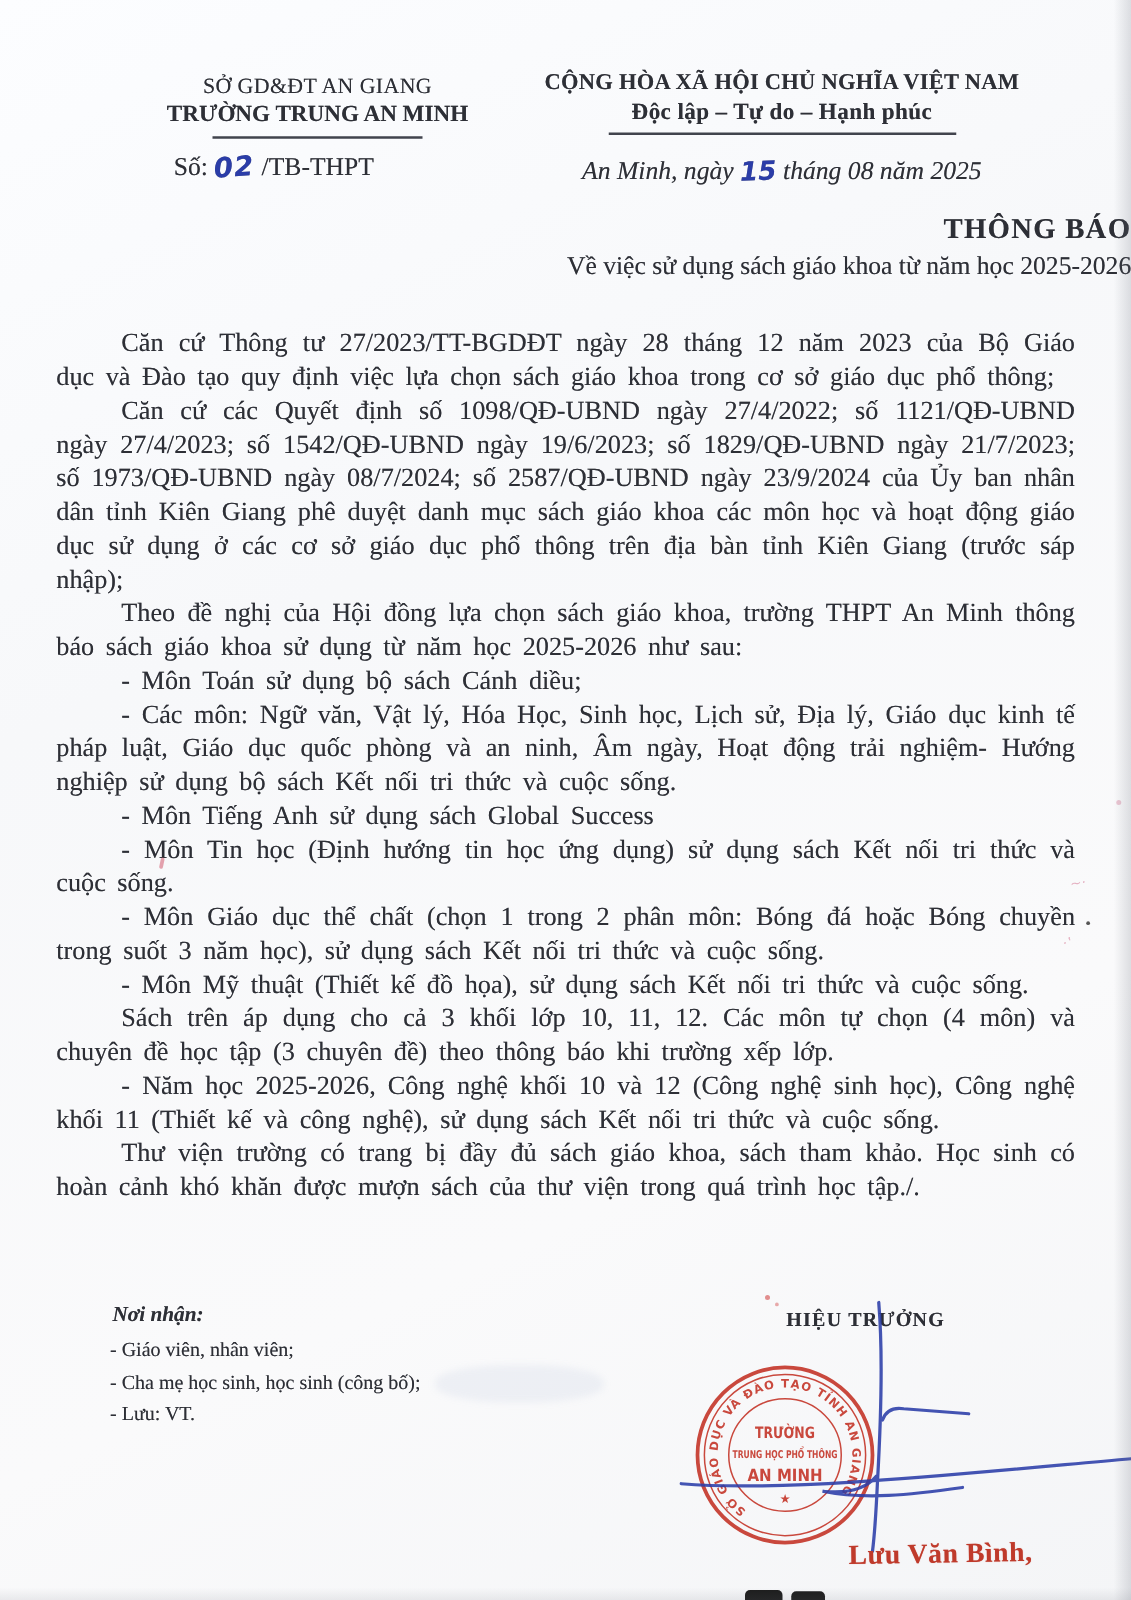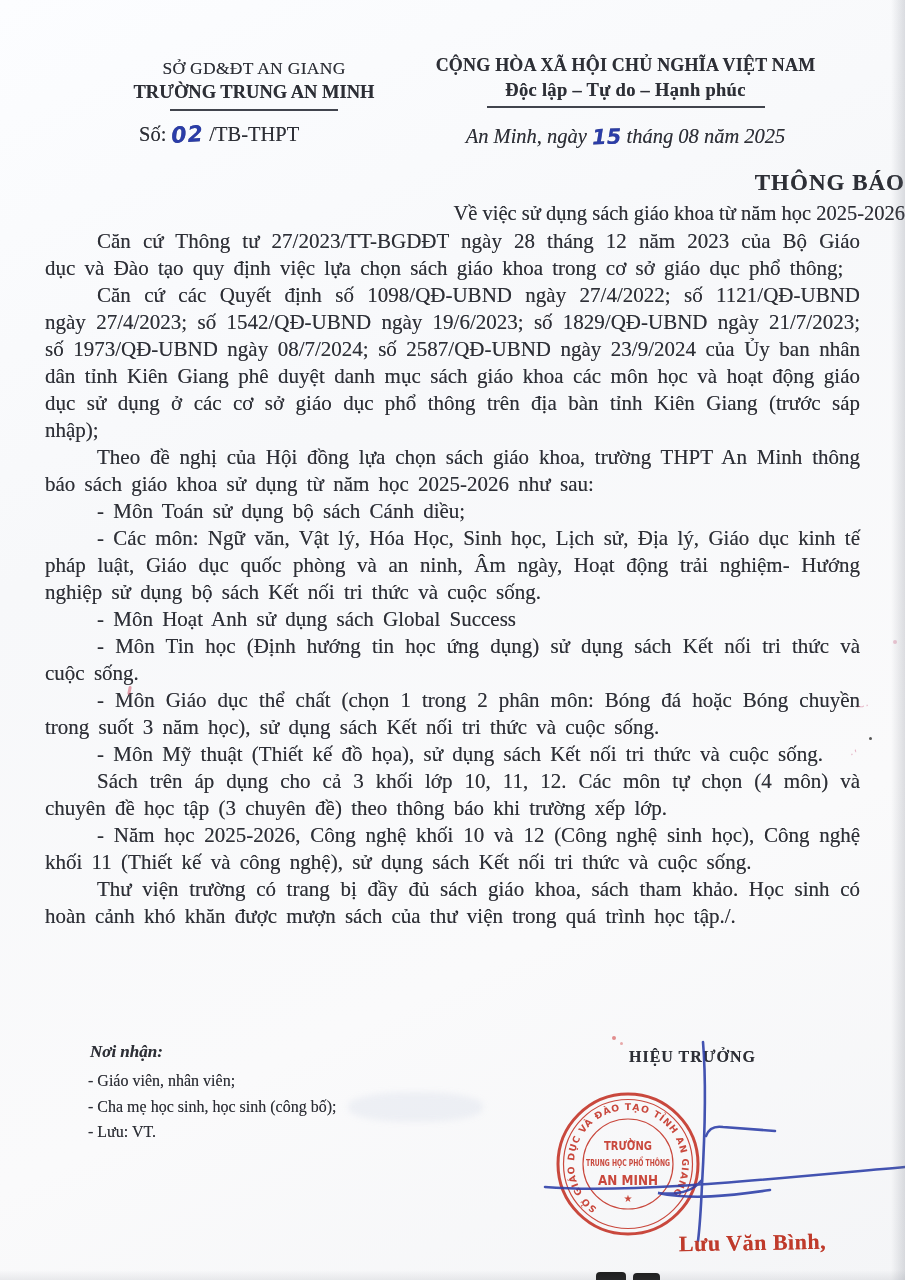--- a/index.html
+++ b/index.html
@@ -36,21 +36,21 @@
   .hand{font-family:"DejaVu Sans",sans-serif;font-style:italic;font-weight:bold;
     color:#2b3da8;display:inline-block;}
   .hand.num{font-size:22px;transform:rotate(-4deg) translateY(1px);letter-spacing:1px;}
   .hand.day{font-size:21px;transform:rotate(-2deg) translateY(1px);}
   
   .title{position:absolute;left:0;top:170px;width:905px;text-align:right;
     font-size:23px;font-weight:bold;letter-spacing:1px;}
   .subtitle{position:absolute;left:0;top:202px;width:905px;text-align:right;
     font-size:20.5px;font-weight:normal;}
   
-  .body-text{position:absolute;left:45px;top:228px;width:815px;
+  .body-text{position:absolute;left:45px;top:261px;width:815px;
     font-size:21px;line-height:27px;text-align:justify;word-spacing:4px;}
   .body-text p{margin:0;text-indent:52px;}
   
   .recipients-label{position:absolute;left:90px;top:1042px;
     font-size:17px;font-weight:bold;font-style:italic;}
   .recipients{position:absolute;left:88px;top:1068px;font-size:16px;line-height:25.5px;}
   .recipients div{white-space:nowrap;}
   .signer-title{position:absolute;left:540px;top:1048px;width:305px;text-align:center;
     font-size:16px;font-weight:bold;letter-spacing:1px;}
   .signer-name{position:absolute;left:660px;top:1230px;width:185px;text-align:center;
@@ -96,21 +96,21 @@
 
   <div class="title softink">THÔNG BÁO</div>
   <div class="subtitle softink">Về việc sử dụng sách giáo khoa từ năm học 2025-2026</div>
 
   <div class="body-text softink">
     <p>Căn cứ Thông tư 27/2023/TT-BGDĐT ngày 28 tháng 12 năm 2023 của Bộ Giáo dục và Đào tạo quy định việc lựa chọn sách giáo khoa trong cơ sở giáo dục phổ thông;</p>
     <p>Căn cứ các Quyết định số 1098/QĐ-UBND ngày 27/4/2022; số 1121/QĐ-UBND ngày 27/4/2023; số 1542/QĐ-UBND ngày 19/6/2023; số 1829/QĐ-UBND ngày 21/7/2023; số 1973/QĐ-UBND ngày 08/7/2024; số 2587/QĐ-UBND ngày 23/9/2024 của Ủy ban nhân dân tỉnh Kiên Giang phê duyệt danh mục sách giáo khoa các môn học và hoạt động giáo dục sử dụng ở các cơ sở giáo dục phổ thông trên địa bàn tỉnh Kiên Giang (trước sáp nhập);</p>
     <p>Theo đề nghị của Hội đồng lựa chọn sách giáo khoa, trường THPT An Minh thông báo sách giáo khoa sử dụng từ năm học 2025-2026 như sau:</p>
     <p>- Môn Toán sử dụng bộ sách Cánh diều;</p>
     <p>- Các môn: Ngữ văn, Vật lý, Hóa Học, Sinh học, Lịch sử, Địa lý, Giáo dục kinh tế pháp luật, Giáo dục quốc phòng và an ninh, Âm ngày, Hoạt động trải nghiệm- Hướng nghiệp sử dụng bộ sách Kết nối tri thức và cuộc sống.</p>
-    <p>- Môn Hoạt Anh sử dụng sách Global Success</p>
+    <p>- Môn Tiếng Anh sử dụng sách Global Success</p>
     <p>- Môn Tin học (Định hướng tin học ứng dụng) sử dụng sách Kết nối tri thức và cuộc sống.</p>
     <p>- Môn Giáo dục thể chất (chọn 1 trong 2 phân môn: Bóng đá hoặc Bóng chuyền trong suốt 3 năm học), sử dụng sách Kết nối tri thức và cuộc sống.</p>
     <p>- Môn Mỹ thuật (Thiết kế đồ họa), sử dụng sách Kết nối tri thức và cuộc sống.</p>
     <p>Sách trên áp dụng cho cả 3 khối lớp 10, 11, 12. Các môn tự chọn (4 môn) và chuyên đề học tập (3 chuyên đề) theo thông báo khi trường xếp lớp.</p>
     <p>- Năm học 2025-2026, Công nghệ khối 10 và 12 (Công nghệ sinh học), Công nghệ khối 11 (Thiết kế và công nghệ), sử dụng sách Kết nối tri thức và cuộc sống.</p>
     <p>Thư viện trường có trang bị đầy đủ sách giáo khoa, sách tham khảo. Học sinh có hoàn cảnh khó khăn được mượn sách của thư viện trong quá trình học tập./.</p>
   </div>
 
   <div class="recipients-label softink">Nơi nhận:</div>
   <div class="recipients softink">

